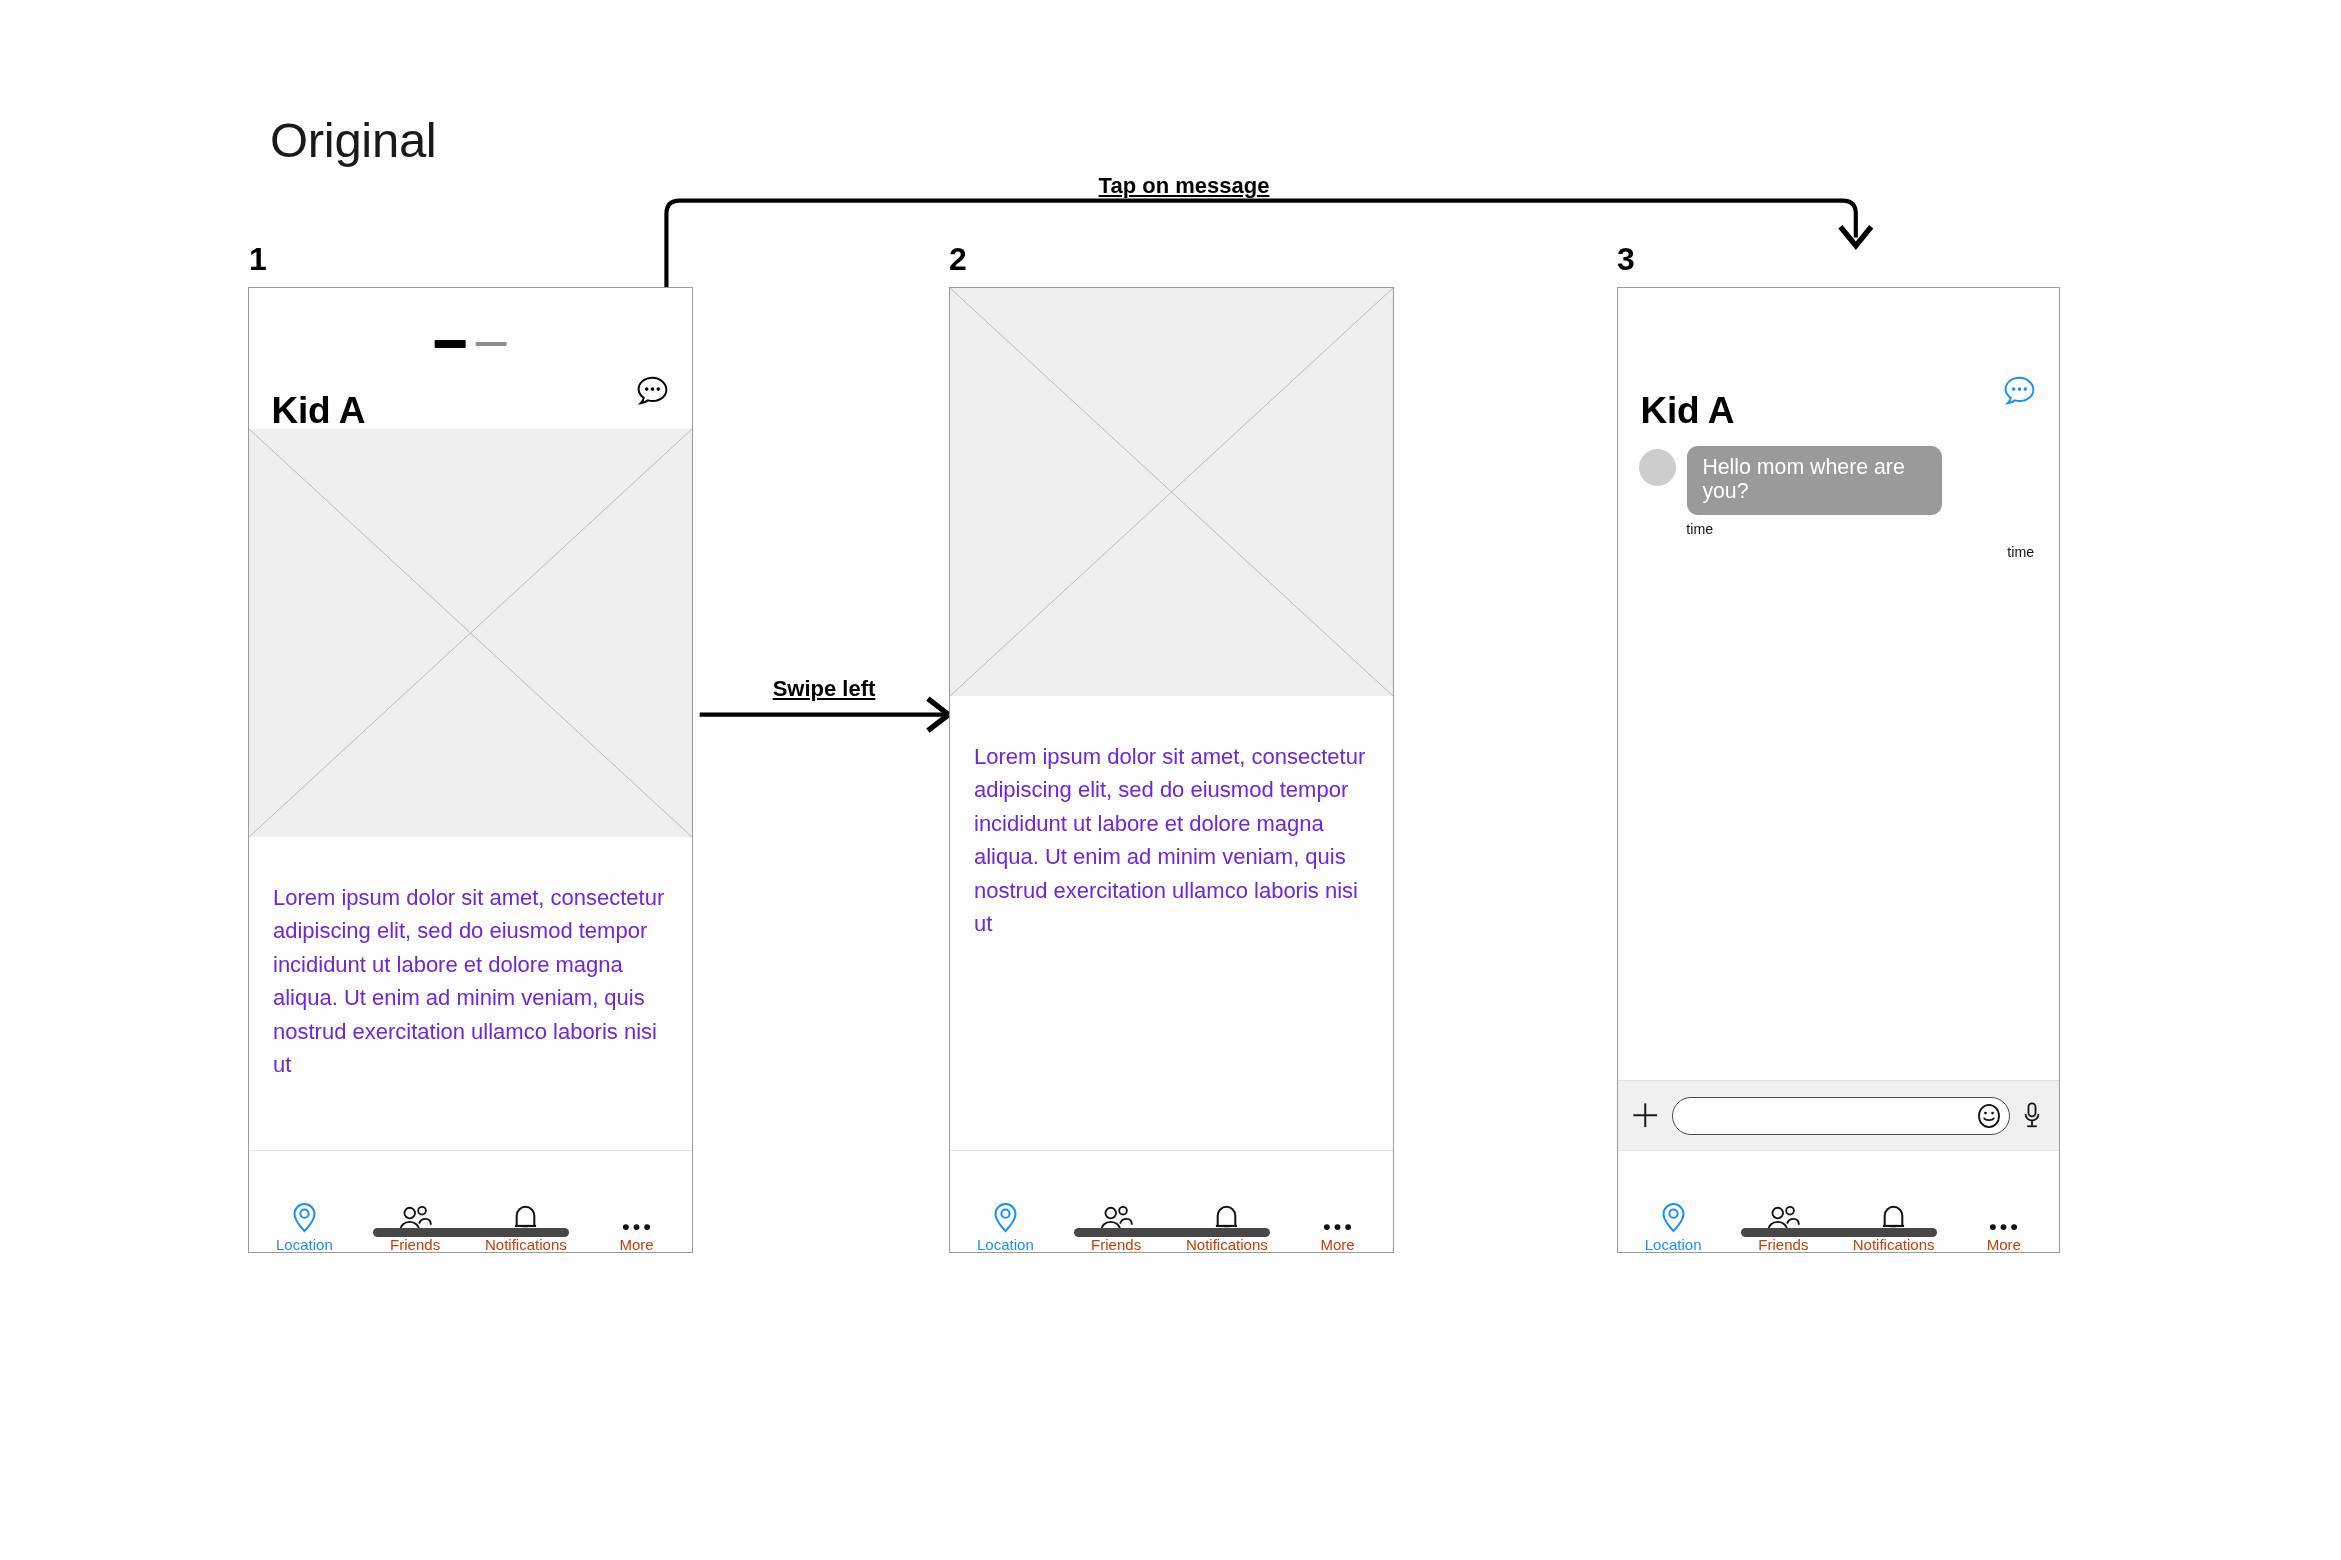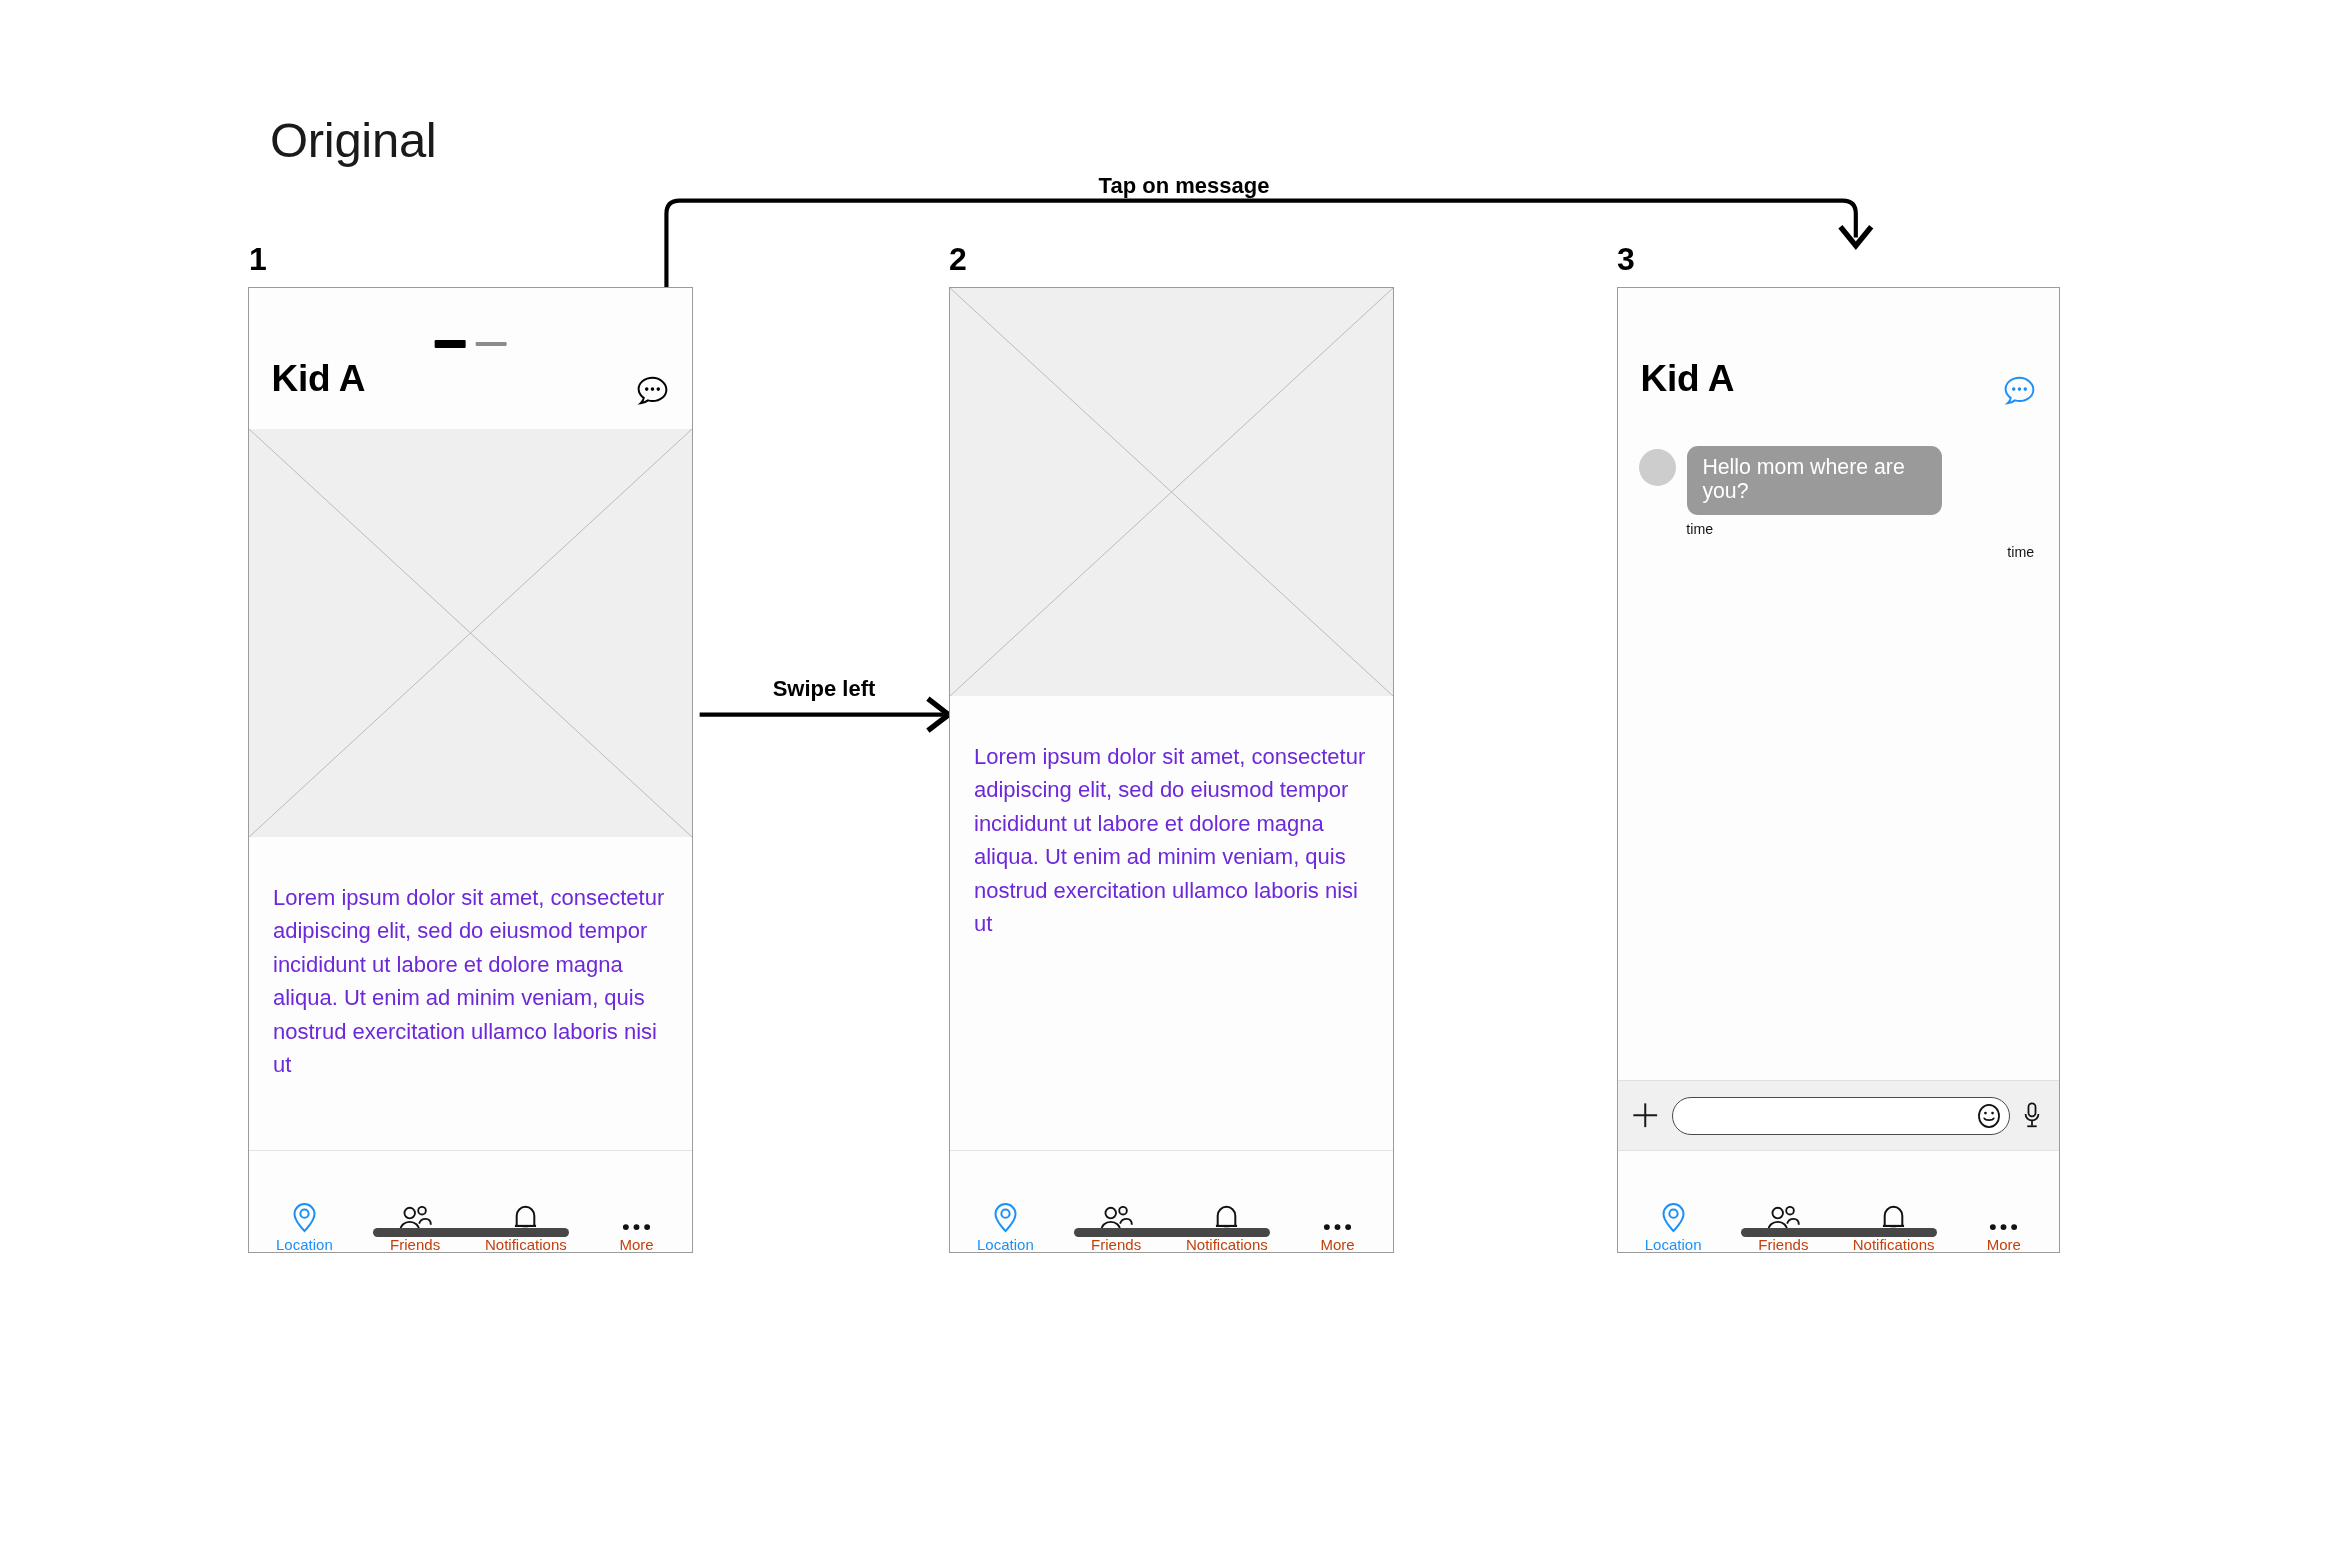--- a/index.html
+++ b/index.html
@@ -43,21 +43,21 @@
   .dots {
     position: absolute; left: 50%; top: 52px;
     transform: translateX(-50%);
     display: flex; gap: 10.7px; align-items: center;
   }
   .dot { width: 31px; height: 7.1px; border-radius: 1.2px; }
   .dot.on  { background: #000000; height: 8.3px; }
   .dot.off { background: #8c8c8c; height: 3.6px; }
 
   .ph-title {
-    position: absolute; left: 22.5px; bottom: 32px;
+    position: absolute; left: 22.5px; bottom: 0;
     font-size: 37px; font-weight: 700; color: #000;
     letter-spacing: -0.3px; line-height: 1;
   }
   .ph-chat-btn {
     position: absolute; right: 21.3px; bottom: 20px;
     width: 37px; height: 37px;
     display: flex; align-items: center; justify-content: center;
   }
   .ph-chat-btn svg { width: 37px; height: 37px; display: block; }
 
@@ -152,21 +152,21 @@
     border-radius: 20px;
     display: flex; align-items: center; justify-content: flex-end;
     padding-right: 7.1px;
   }
   .smiley { width: 26px; height: 26px; }
 
   
   .anno-label {
     position: absolute;
     font-size: 22px; font-weight: 700; color: #000;
-    line-height: 1; white-space: nowrap;
+    line-height: 1; white-space: nowrap; text-decoration: underline;
   }
   .anno-svg { position: absolute; left: 0; top: 0; width: 2342px; height: 1561px; pointer-events: none; }
 </style>
 </head>
 <body>
 
 <div id="canvas">
 
   <div class="page-title">Original</div>
 

